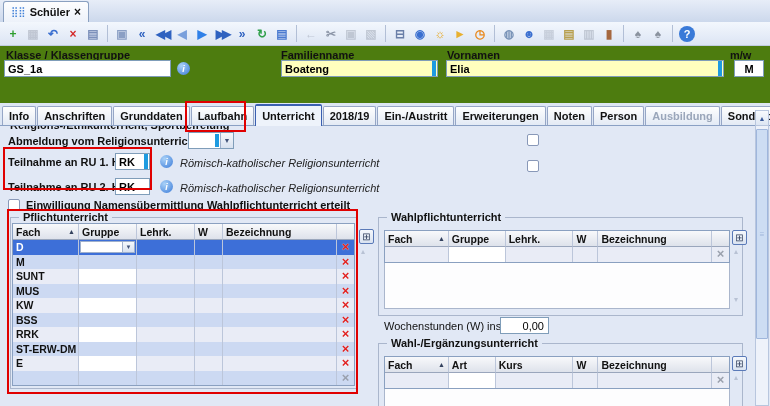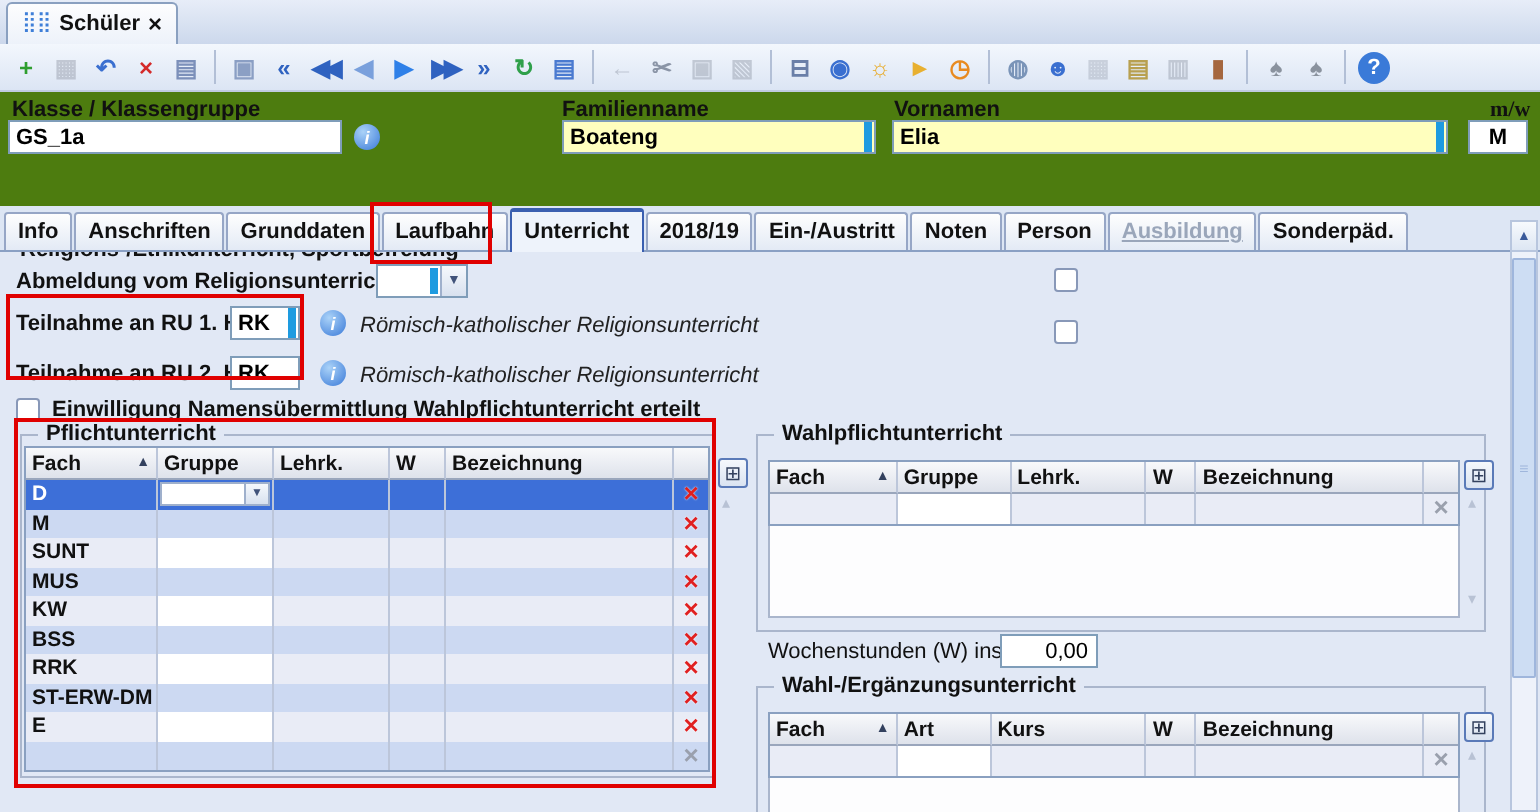--- a/index.html
+++ b/index.html
@@ -43,21 +43,21 @@
   .klassenleitung { position:absolute; left:6px; top:84px; font-style:italic; white-space:nowrap; }
 
   
   .tabbar { position:absolute; top:103px; left:0; right:0; height:22px; z-index:3;
     display:flex; align-items:flex-end; padding-left:2px; background:#dde6f4; }
   .tab { height:19px; padding:0 6px; display:flex; align-items:center; margin-right:1px;
     background:linear-gradient(#fefefe,#e3eaf5); border:1px solid #96a6c6; border-bottom:none;
     border-radius:2px 2px 0 0; font-weight:bold; white-space:nowrap; }
   .tab.active { height:22px; background:#eef3fb; border-color:#3a5fb0; border-top:2px solid #3a5fb0;
     margin-bottom:-1px; z-index:4; }
-  .tab.disabled { color:#9aa6ba;text-decoration:underline; }
+  .tab.disabled { color:#9aa6ba; }
 
   
   .content { position:absolute; top:125px; left:0; right:0; bottom:0; background:#e1e8f5;
     border-top:1px solid #8aa0c4; overflow:hidden; z-index:1; }
   .group-title-clipped { position:absolute; left:10px; top:-7px; font-weight:bold; white-space:nowrap; }
   .clabel { position:absolute; font-weight:bold; white-space:nowrap; }
   .idesc { position:absolute; font-style:italic; white-space:nowrap; color:#222; }
   .checkbox { position:absolute; width:12px; height:12px; background:#fff;
     border:1px solid #8898b8; border-radius:2px; }
   .combo { position:absolute; height:17px; border:1px solid #7f9db9; background:#fff; }
@@ -168,21 +168,21 @@
       <div class="tb-btn" style="color: rgb(138, 146, 158);">♠</div>
       <div class="tb-btn" style="color: rgb(138, 146, 158);">♠</div>
       <span class="tb-sep"></span>
       <div class="tb-btn round" style="color: rgb(255, 255, 255); background: rgb(58, 122, 216);">?</div>
     </div>
 
   <div class="formarea">
     <span class="flabel" style="left:6px;top:3px;">Klasse / Klassengruppe</span>
     <span class="flabel" style="left:281px;top:3px;">Familienname</span>
     <span class="flabel" style="left:447px;top:3px;">Vornamen</span>
-    <span class="flabel" style="left:745px;top:3px;font-family:Liberation Serif, serif;">m/w</span>
+    <span class="flabel" style="left:730px;top:3px;">m/w</span>
 
     <div class="fieldwrap" style="left:4px;top:14px;width:167px;">
       <input value="GS_1a" style="">
     </div>
     <div class="info-icon" style="left:177px;top:16px;">i</div>
 
     <div class="fieldwrap yellow" style="left:281px;top:14px;width:157px;">
       <input value="Boateng" style="">
       <span class="bluemark"></span>
     </div>
@@ -198,20 +198,21 @@
   </div>
 
   <div class="tabbar" id="tabbar">
       <div class="tab">Info</div>
       <div class="tab">Anschriften</div>
       <div class="tab">Grunddaten</div>
       <div class="tab">Laufbahn</div>
       <div class="tab active">Unterricht</div>
       <div class="tab">2018/19</div>
       <div class="tab">Ein-/Austritt</div>
+      <div class="tab">Erweiterungen</div>
       <div class="tab">Noten</div>
       <div class="tab">Person</div>
       <div class="tab disabled">Ausbildung</div>
       <div class="tab">Sonderpäd.</div>
     </div>
 
   <div class="content">
     <span class="group-title-clipped">Religions-/Ethikunterricht, Sportbefreiung</span>
 
     <span class="clabel" style="left:8px;top:9px;">Abmeldung vom Religionsunterricht am</span>

